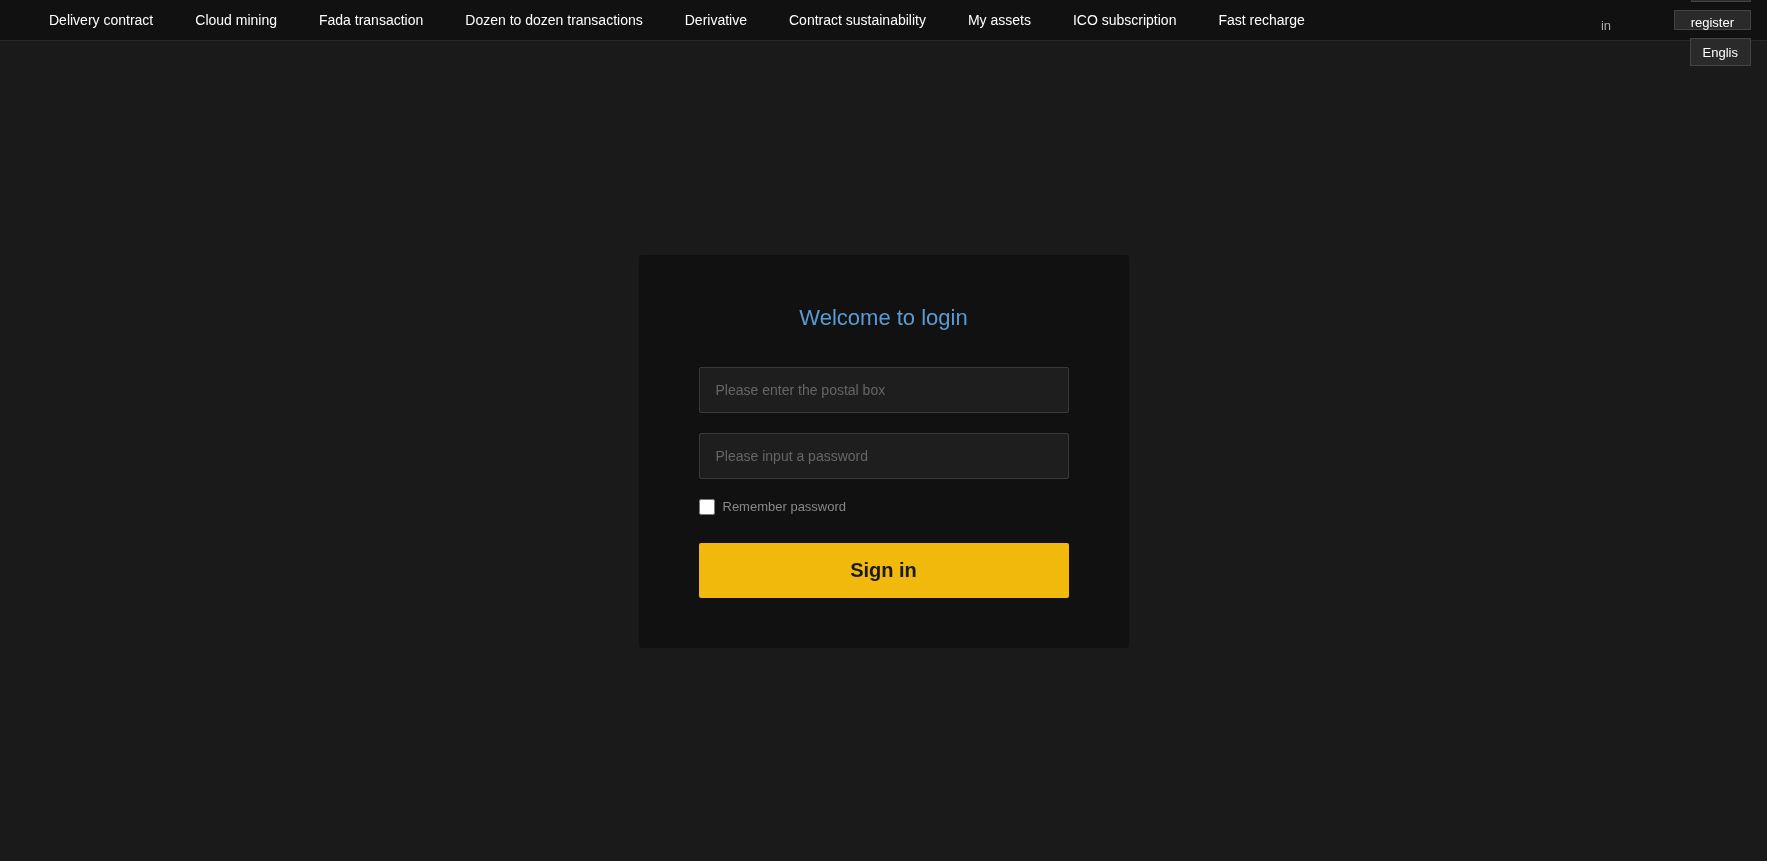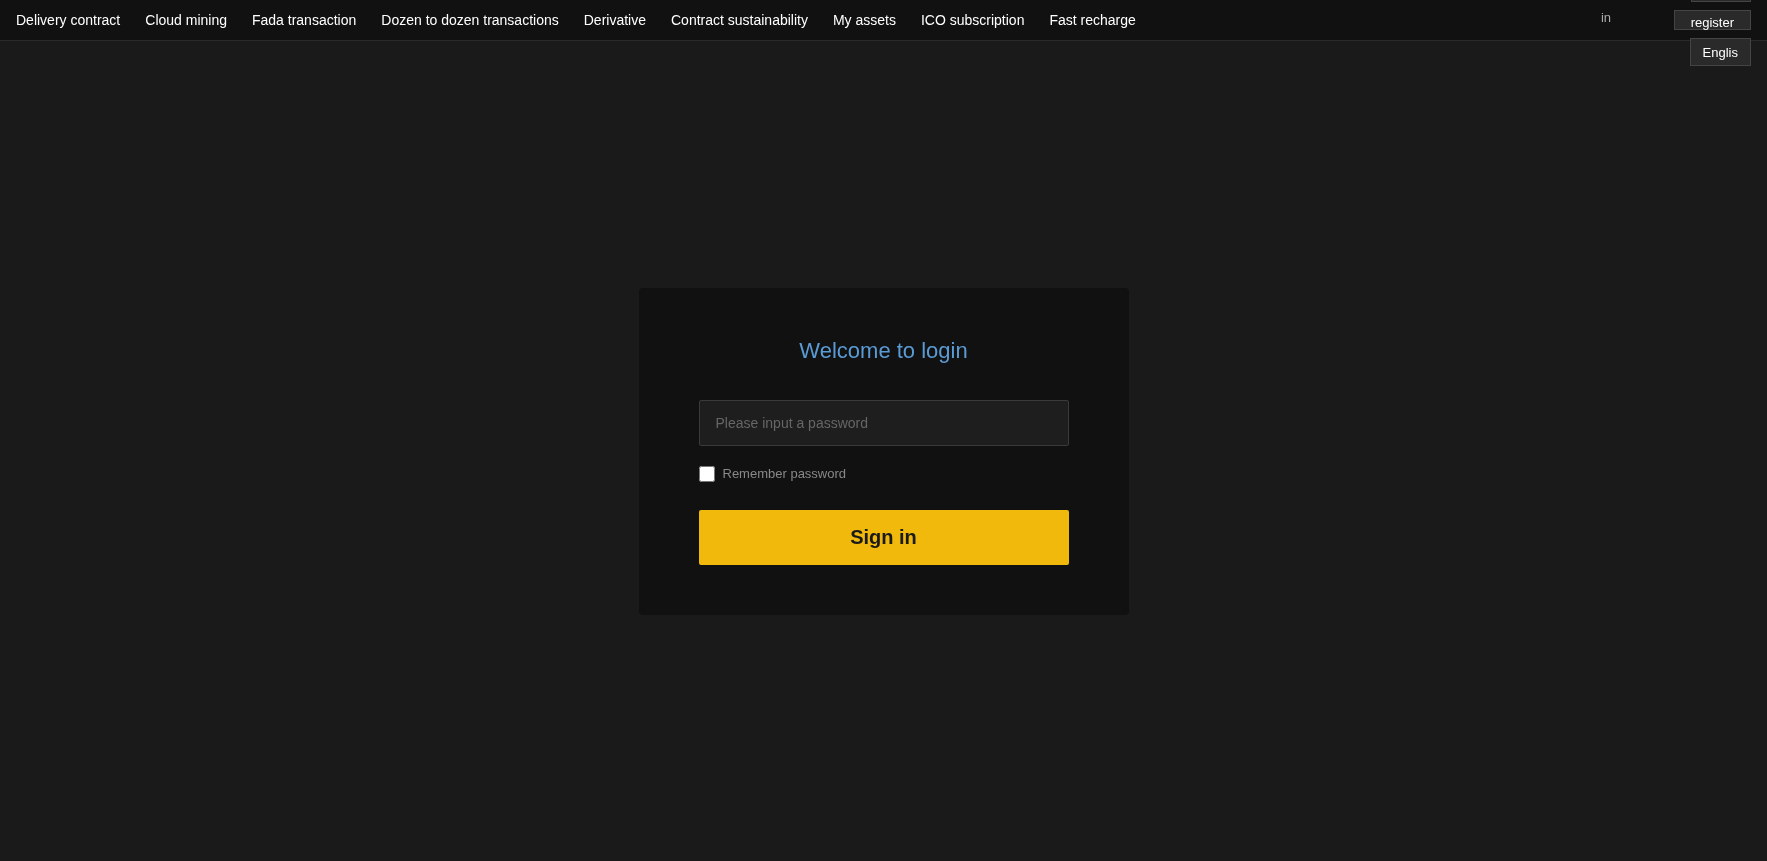--- a/index.html
+++ b/index.html
@@ -22,22 +22,23 @@
       display: flex;
       align-items: center;
       padding: 0 16px;
       height: 41px;
       border-bottom: 1px solid #2a2a2a;
     }
 
     .nav-links {
       display: flex;
       align-items: flex-end;
-      gap: 25px;
+      gap: 42px;
       flex: 1;
+      margin-left: 33px;
     }
 
     .nav-link {
       color: #ffffff;
       text-decoration: none;
       font-size: 14px;
       white-space: nowrap;
       cursor: pointer;
     }
 
@@ -74,21 +75,21 @@
       color: #ffffff;
       border: 1px solid #444;
       padding: 4px 12px;
       cursor: pointer;
       font-size: 13px;
       height: 28px;
     }
 
     .signin-dropdown {
       position: absolute;
-      top: 36px;
+      top: 44px;
       right: 140px;
       color: #aaaaaa;
       font-size: 13px;
       background: transparent;
     }
 
     
     .main-content {
       display: flex;
       justify-content: center;
@@ -189,20 +190,23 @@
     <button class="btn-register">register</button>
     <button class="btn-language">Englis</button>
     <div class="signin-dropdown">in</div>
   </div>
 </nav>
 
 <main class="main-content">
   <div class="login-card">
     <h2 class="login-title">Welcome to login</h2>
 
+    <div class="form-group">
+      <input class="form-input" type="email" placeholder="Please enter the postal box" style="">
+    </div>
 
     <div class="form-group">
       <input class="form-input" type="password" placeholder="Please input a password" style="">
     </div>
 
     <div class="remember-group">
       <input class="remember-checkbox" type="checkbox" id="remember" style="">
       <label class="remember-label" for="remember">Remember password</label>
     </div>
 

